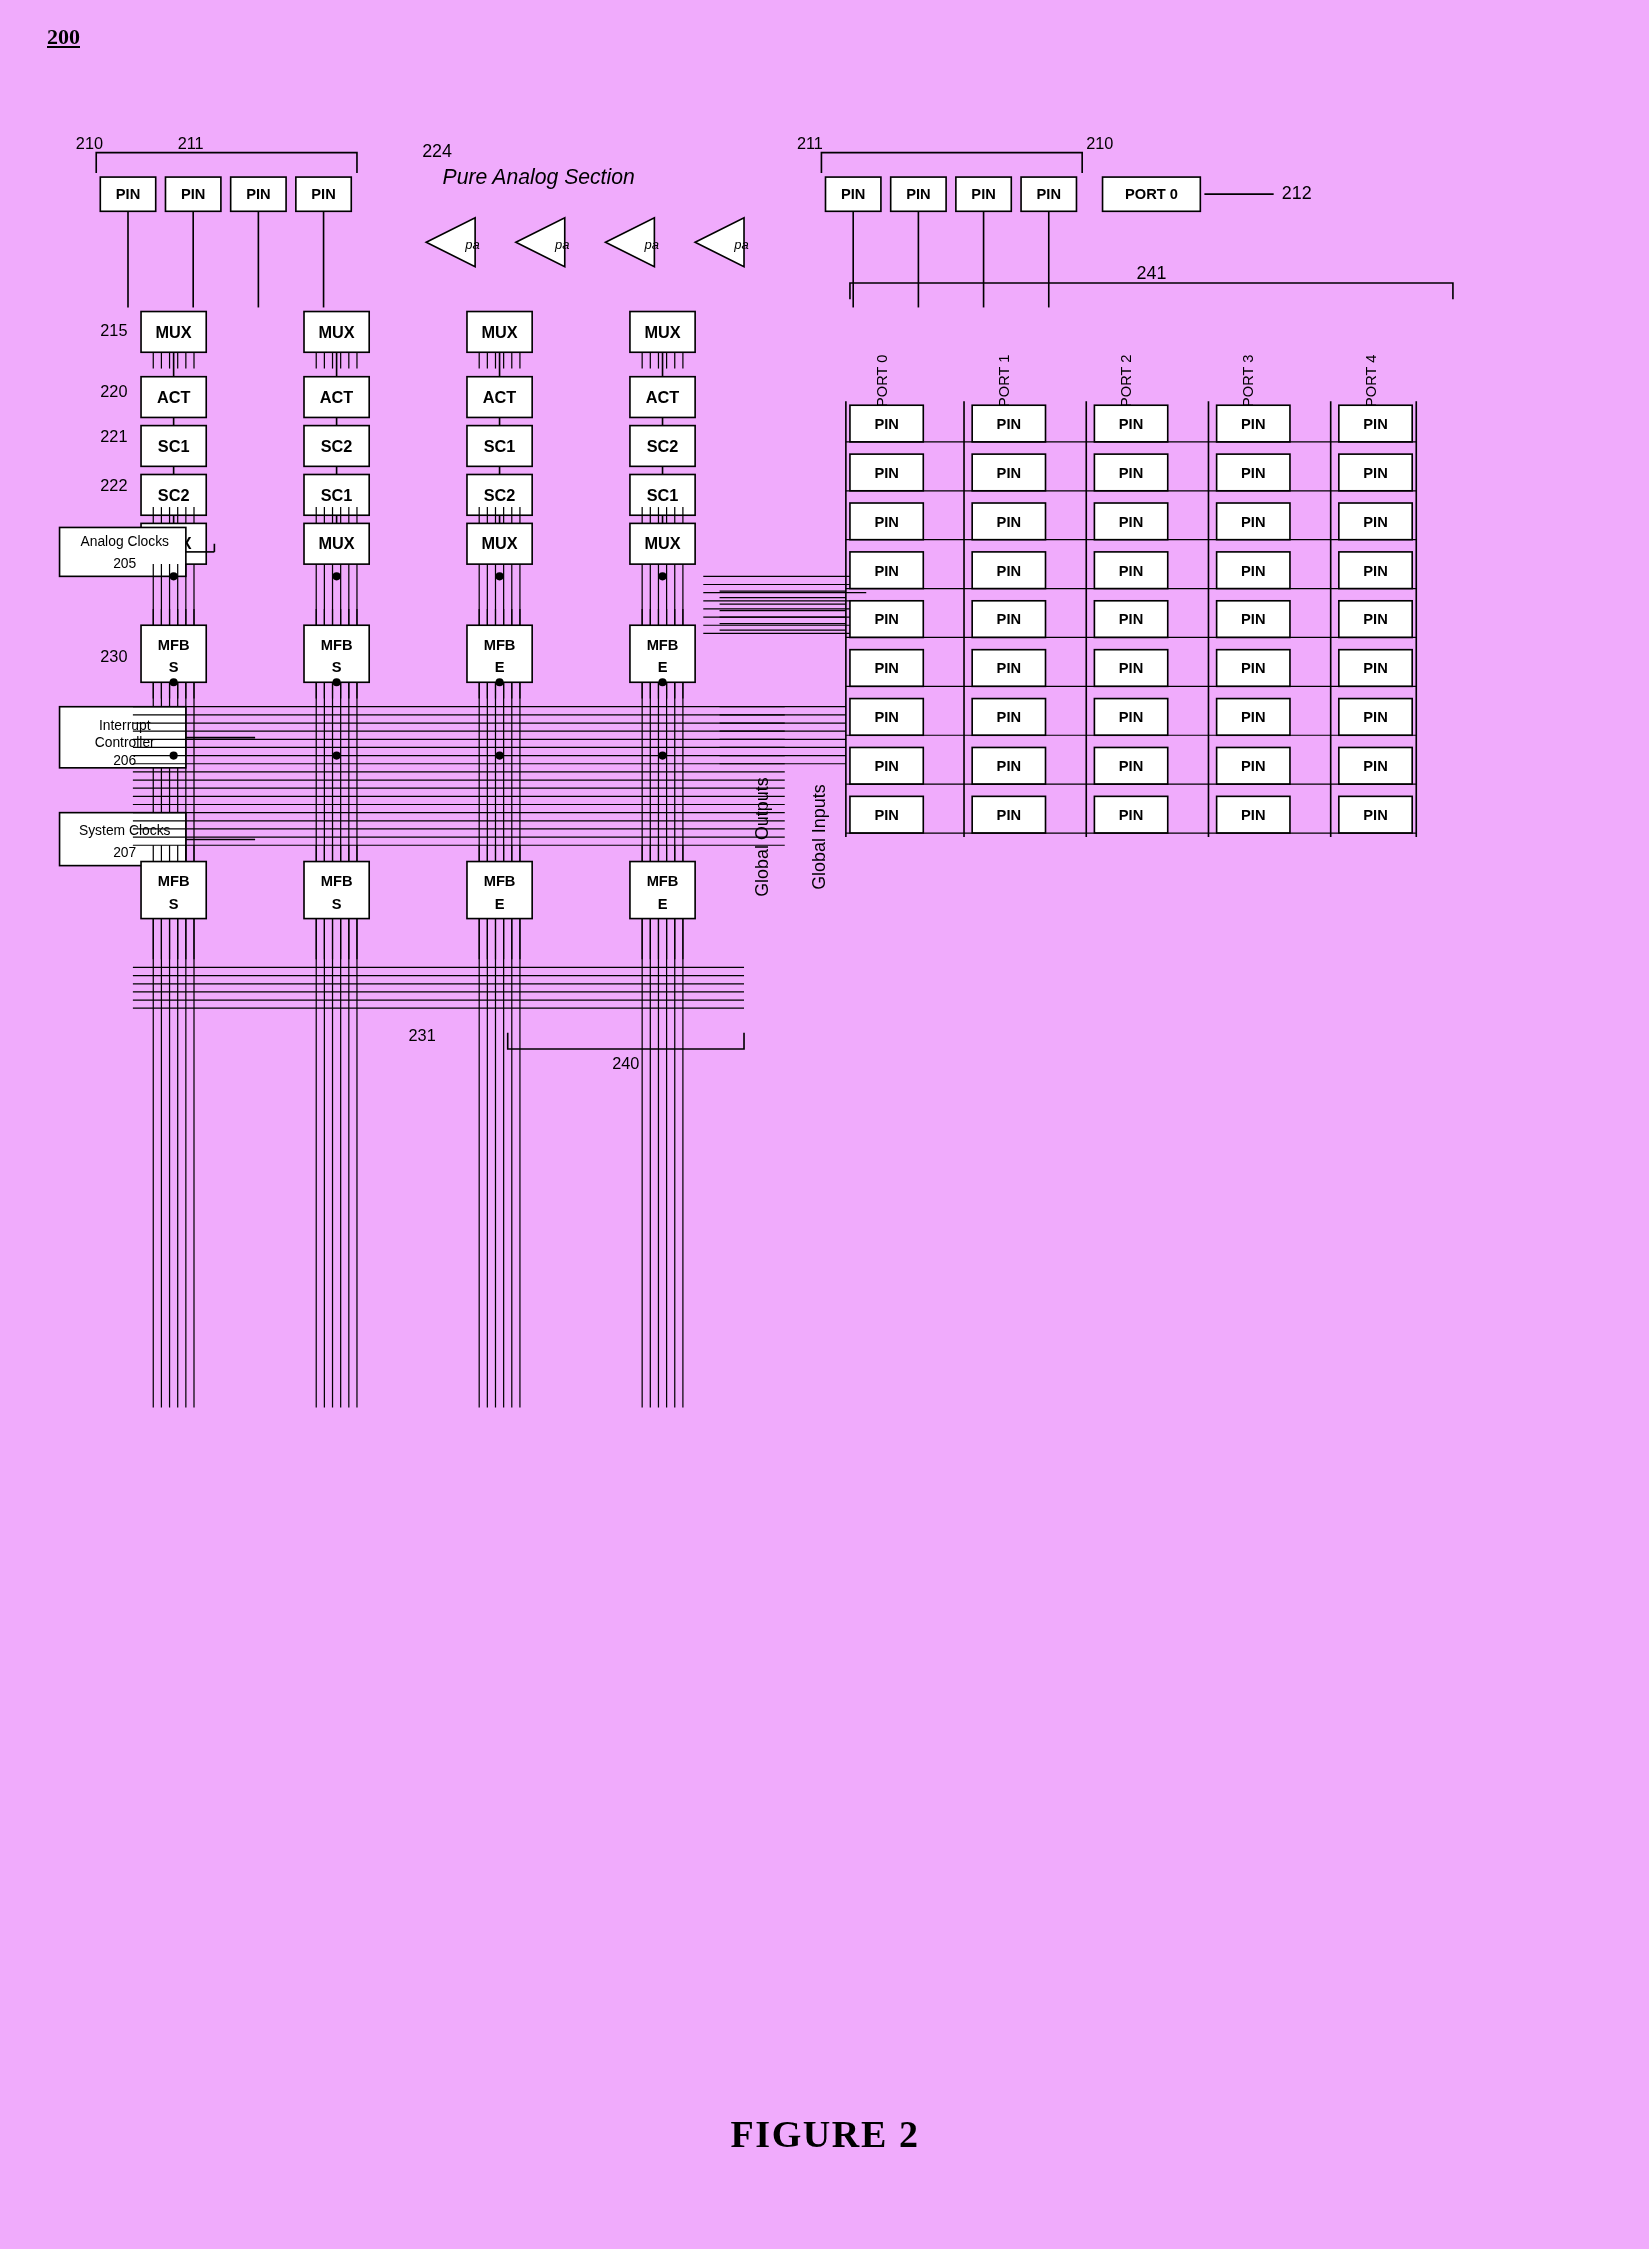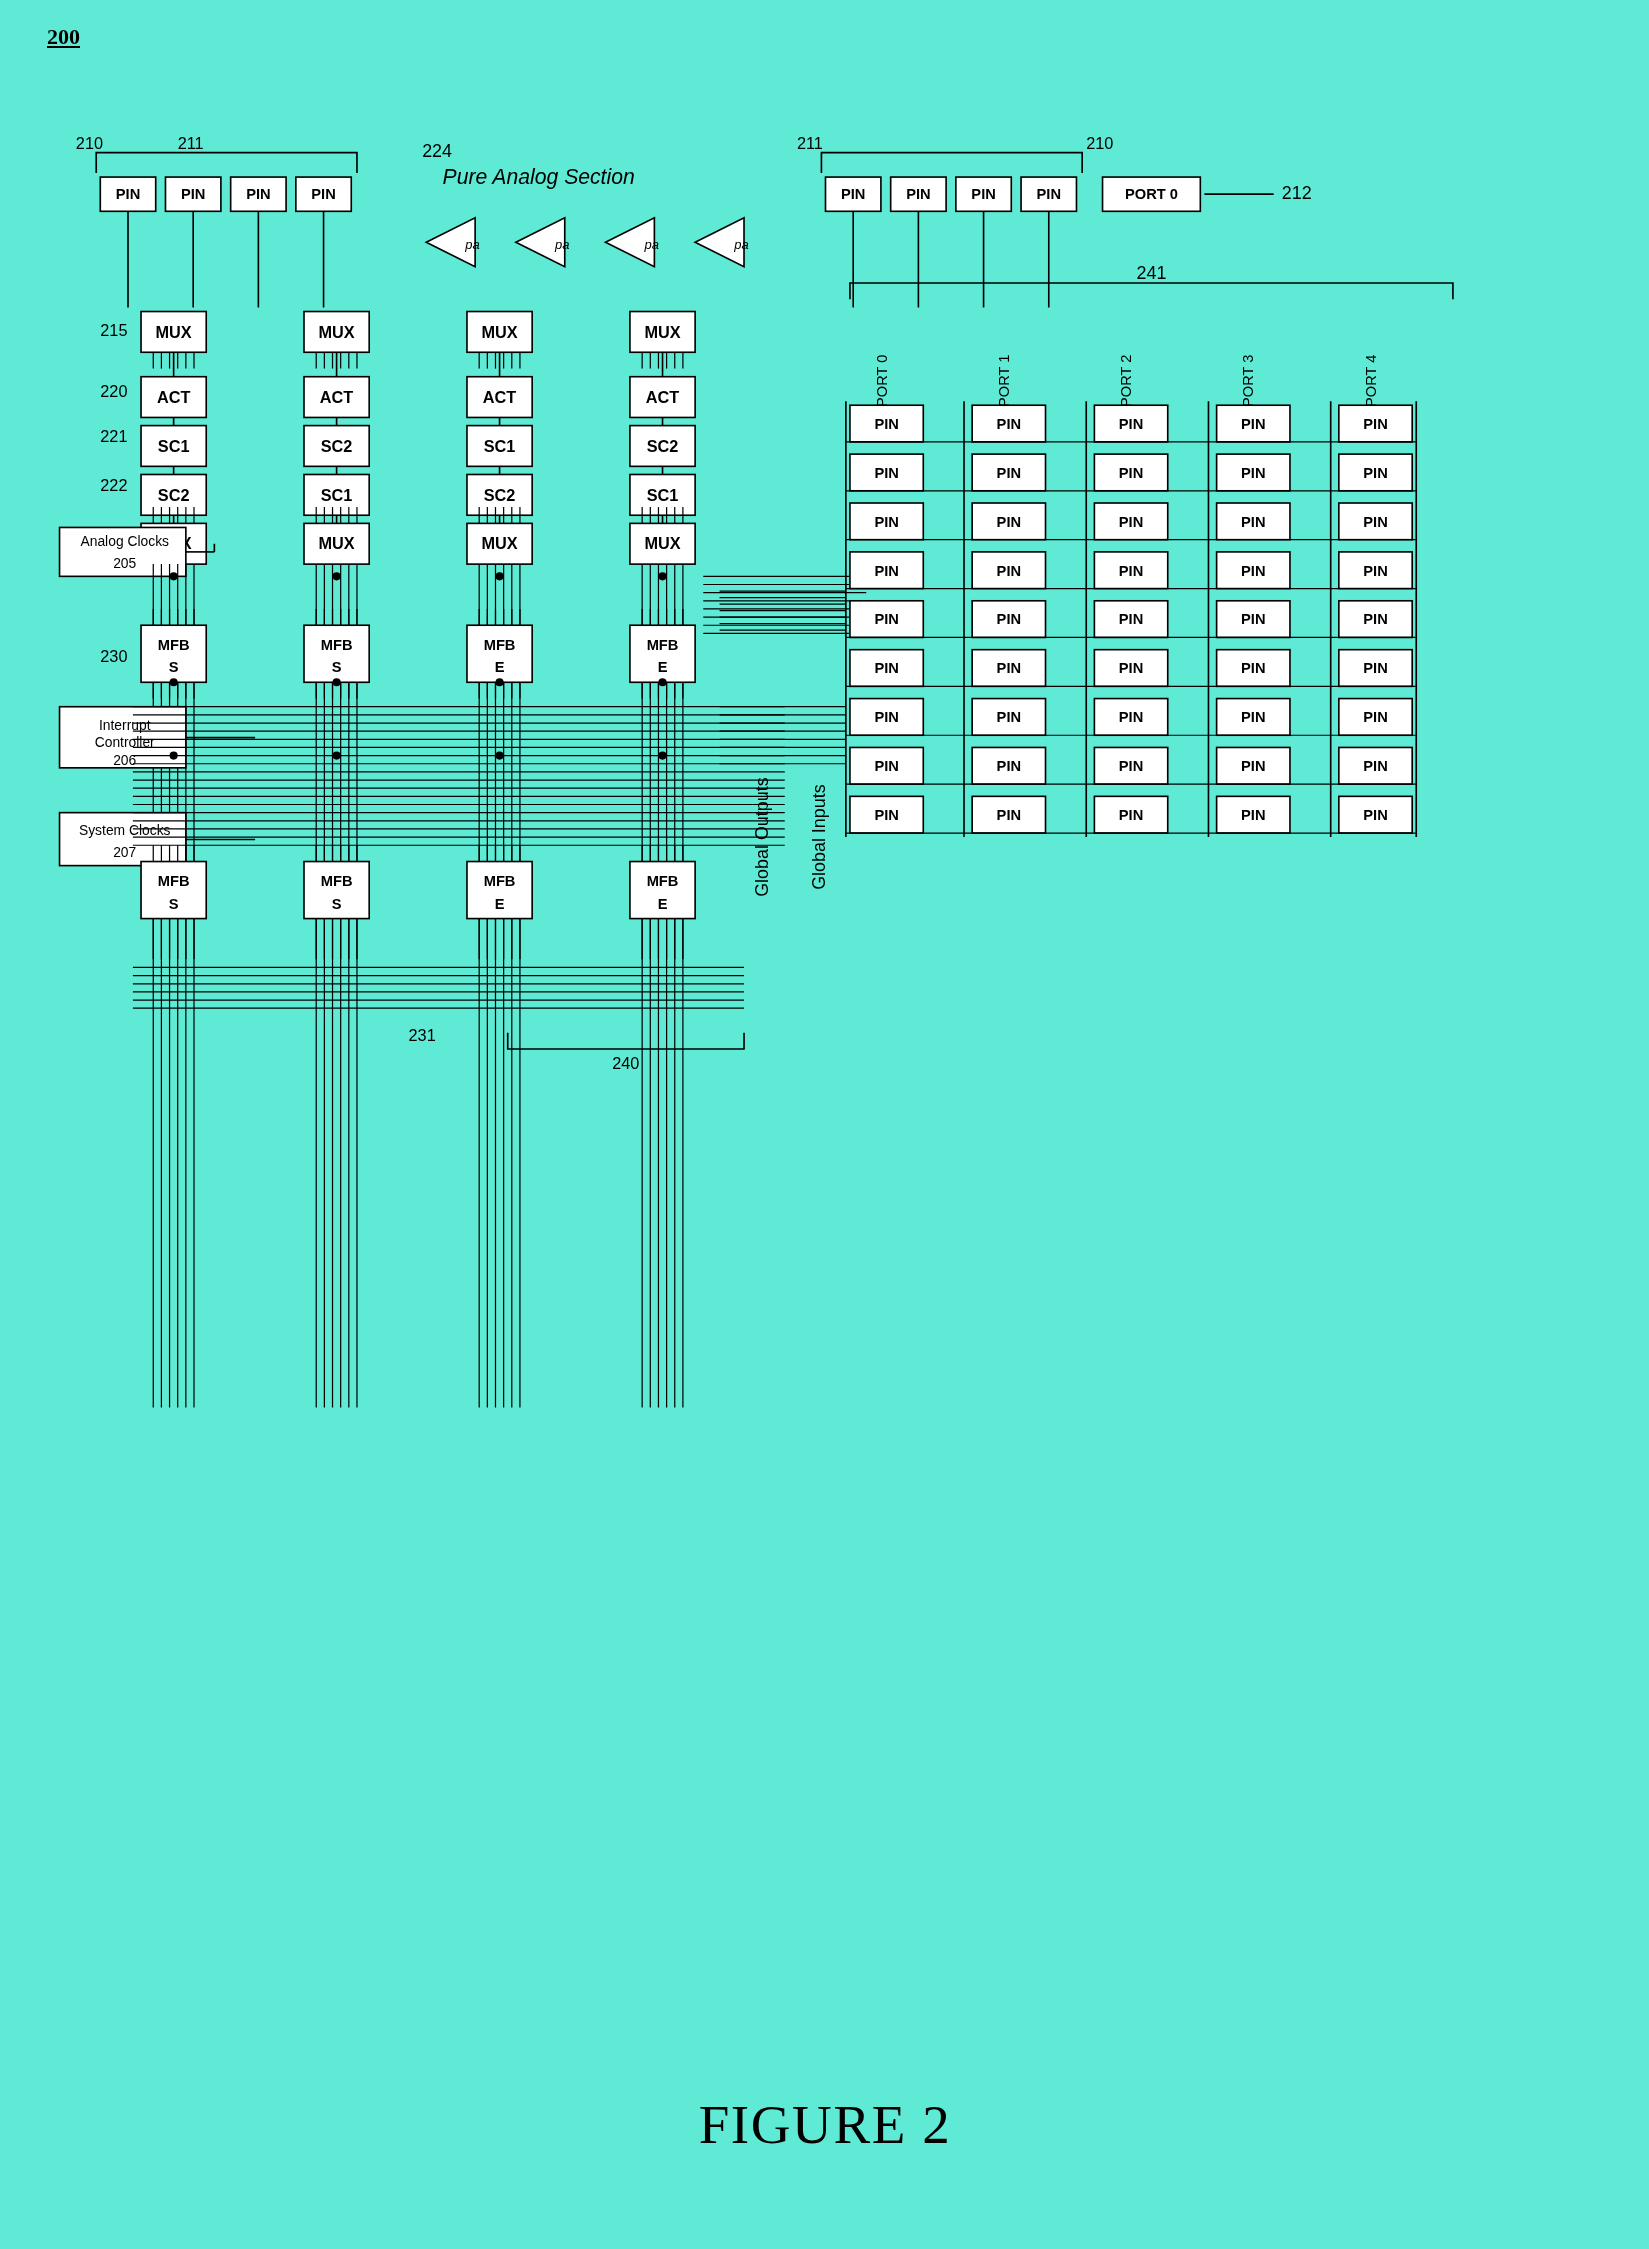--- a/index.html
+++ b/index.html
@@ -7,21 +7,21 @@
       background: #fff;
       font-family: 'Times New Roman', Times, serif;
       width: 1650px;
       min-height: 2250px;
       position: relative;
       overflow: hidden;
     }
     .page {
       width: 1650px;
       min-height: 2250px;
-      background: #5eead4;
+      background: #f0abfc;
       position: relative;
     }
     .fig-label {
       position: absolute;
       font-size: 22px;
       font-weight: bold;
       text-decoration: underline;
     }
     .diagram-container {
       position: absolute;
@@ -35,22 +35,22 @@
       top: 0;
       left: 0;
       width: 100%;
       height: 100%;
     }
     .figure-caption {
       position: absolute;
       bottom: 94px;
       left: 50%;
       transform: translateX(-50%);
-      font-size: 55px;
-      font-weight: normal;
+      font-size: 38px;
+      font-weight: bold;
       letter-spacing: 1.6px;
     }
   </style>
 </head>
 <body>
 
 <div class="page">
 
   <span class="fig-label" style="top:23.6px; left:47px;">200</span>
 

